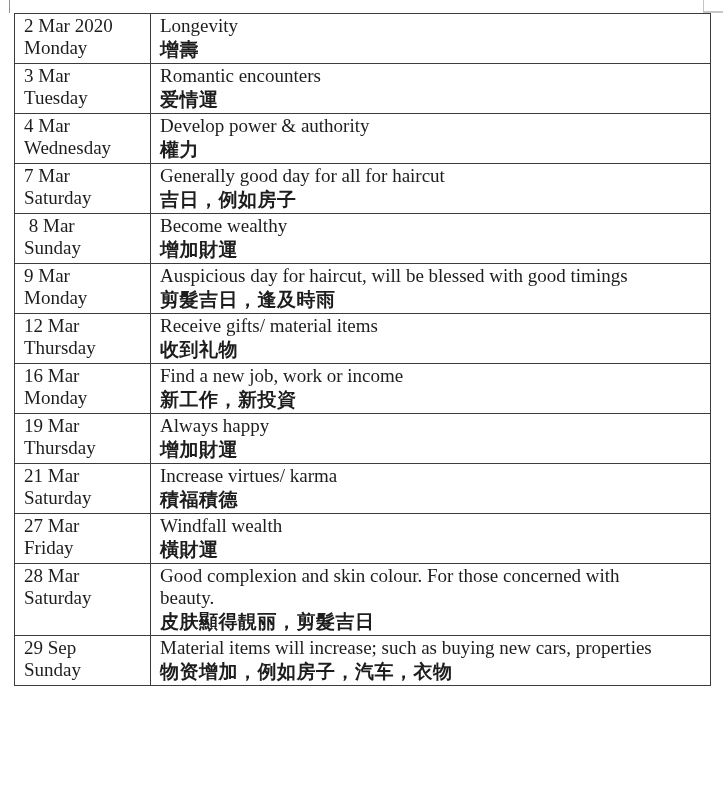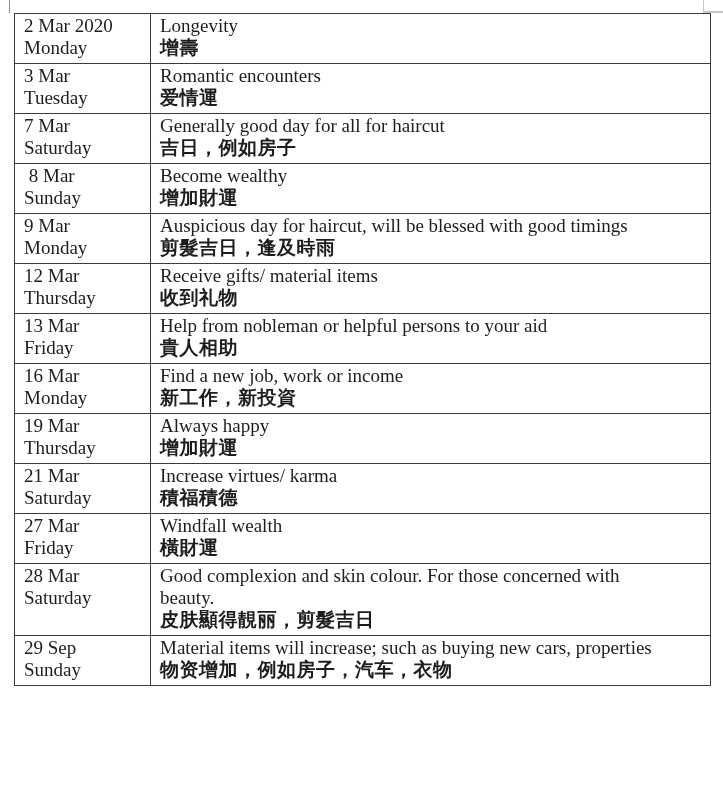--- a/index.html
+++ b/index.html
@@ -44,21 +44,21 @@
     padding:1px 8px 1px 9px;
     overflow:hidden;
   }
   .line{
     font-family:"Liberation Serif", serif;
     font-size:19px;
     line-height:22px;
     white-space:nowrap;
   }
   .zh-line{
-    font-family:Liberation Mono, monospace;
+    font-family:Liberation Sans, sans-serif;
     font-size:19px;
     line-height:25px;
     font-weight:600;
     white-space:nowrap;
     letter-spacing:0.5px;
   }
 </style>
 </head>
 <body>
 
@@ -91,20 +91,32 @@
       <div class="line">Tuesday</div>
     </td>
     <td>
       <div>
             <div class="line">Romantic encounters</div>
           </div>
       <div class="zh-line">爱情運</div>
     </td>
   </tr>
 
+  <tr>
+    <td>
+      <div class="line">4 Mar</div>
+      <div class="line">Wednesday</div>
+    </td>
+    <td>
+      <div>
+            <div class="line">Develop power &amp; authority</div>
+          </div>
+      <div class="zh-line">權力</div>
+    </td>
+  </tr>
 
   <tr>
     <td>
       <div class="line">7 Mar</div>
       <div class="line">Saturday</div>
     </td>
     <td>
       <div>
             <div class="line">Generally good day for all for haircut</div>
           </div>
@@ -144,32 +156,20 @@
       <div class="line">Thursday</div>
     </td>
     <td>
       <div>
             <div class="line">Receive gifts/ material items</div>
           </div>
       <div class="zh-line">收到礼物</div>
     </td>
   </tr>
 
-  <tr>
-    <td>
-      <div class="line">13 Mar</div>
-      <div class="line">Friday</div>
-    </td>
-    <td>
-      <div>
-            <div class="line">Help from nobleman or helpful persons to your aid</div>
-          </div>
-      <div class="zh-line">貴人相助</div>
-    </td>
-  </tr>
 
   <tr>
     <td>
       <div class="line">16 Mar</div>
       <div class="line">Monday</div>
     </td>
     <td>
       <div>
             <div class="line">Find a new job, work or income</div>
           </div>

